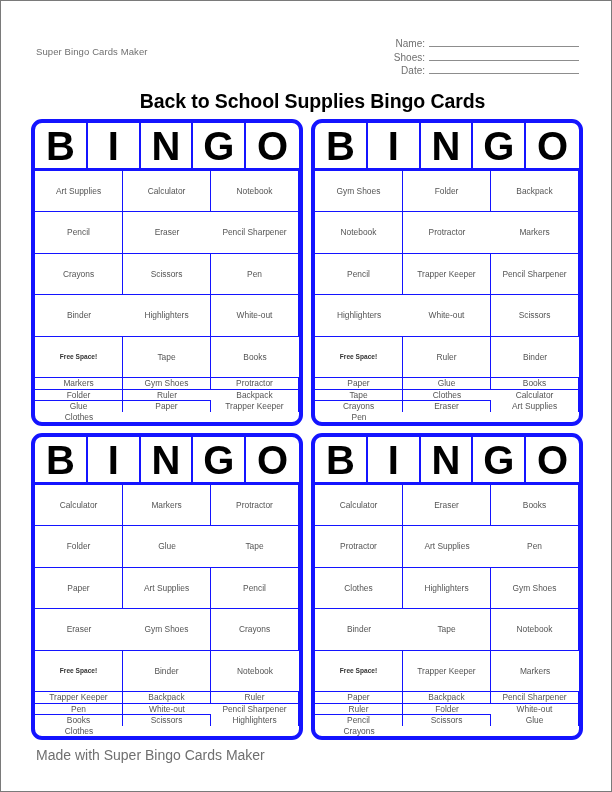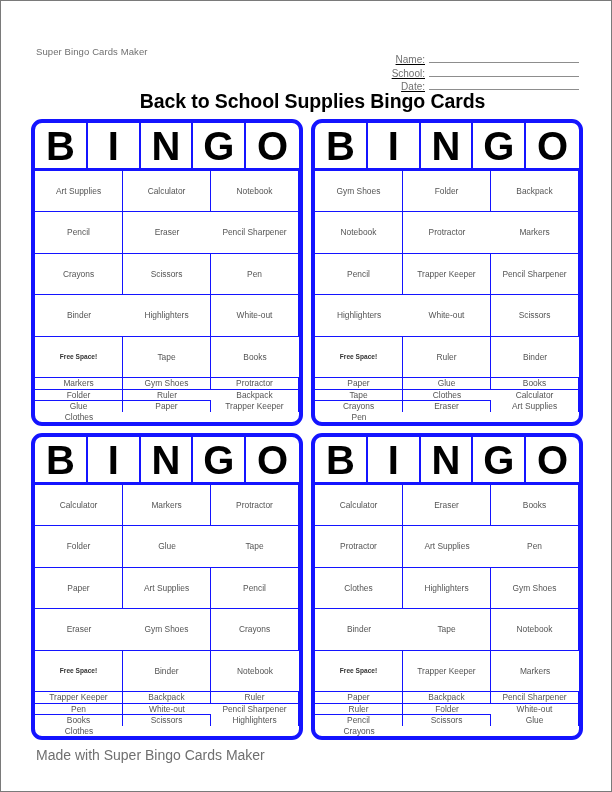--- a/index.html
+++ b/index.html
@@ -36,23 +36,22 @@
     left: 35px;
     top: 9px;
     font-size: 9.5px;
     color: #6f6f6f;
     letter-spacing: .1px;
     white-space: nowrap;
   }
   .fields {
     position: absolute;
     right: 32px;
-    top: 16px;
+    top: 0px;
     width: 235px;
-    text-decoration: underline;
   }
   .field-row {
     display: flex;
     align-items: baseline;
     justify-content: flex-end;
     height: 13.5px;
   }
   .field-label {
     font-size: 10px;
     color: #6f6f6f;
@@ -166,21 +165,21 @@
 <div class="page">
 
   <div class="header">
     <div class="app-title">Super Bingo Cards Maker</div>
     <div class="fields">
       <div class="field-row">
         <span class="field-label">Name:</span>
         <span class="field-rule"></span>
       </div>
       <div class="field-row">
-        <span class="field-label">School:</span>
+        <span class="field-label">Shoes:</span>
         <span class="field-rule"></span>
       </div>
       <div class="field-row">
         <span class="field-label">Date:</span>
         <span class="field-rule"></span>
       </div>
     </div>
   </div>
 
   <div class="main-title">Back to School Supplies Bingo Cards</div>

